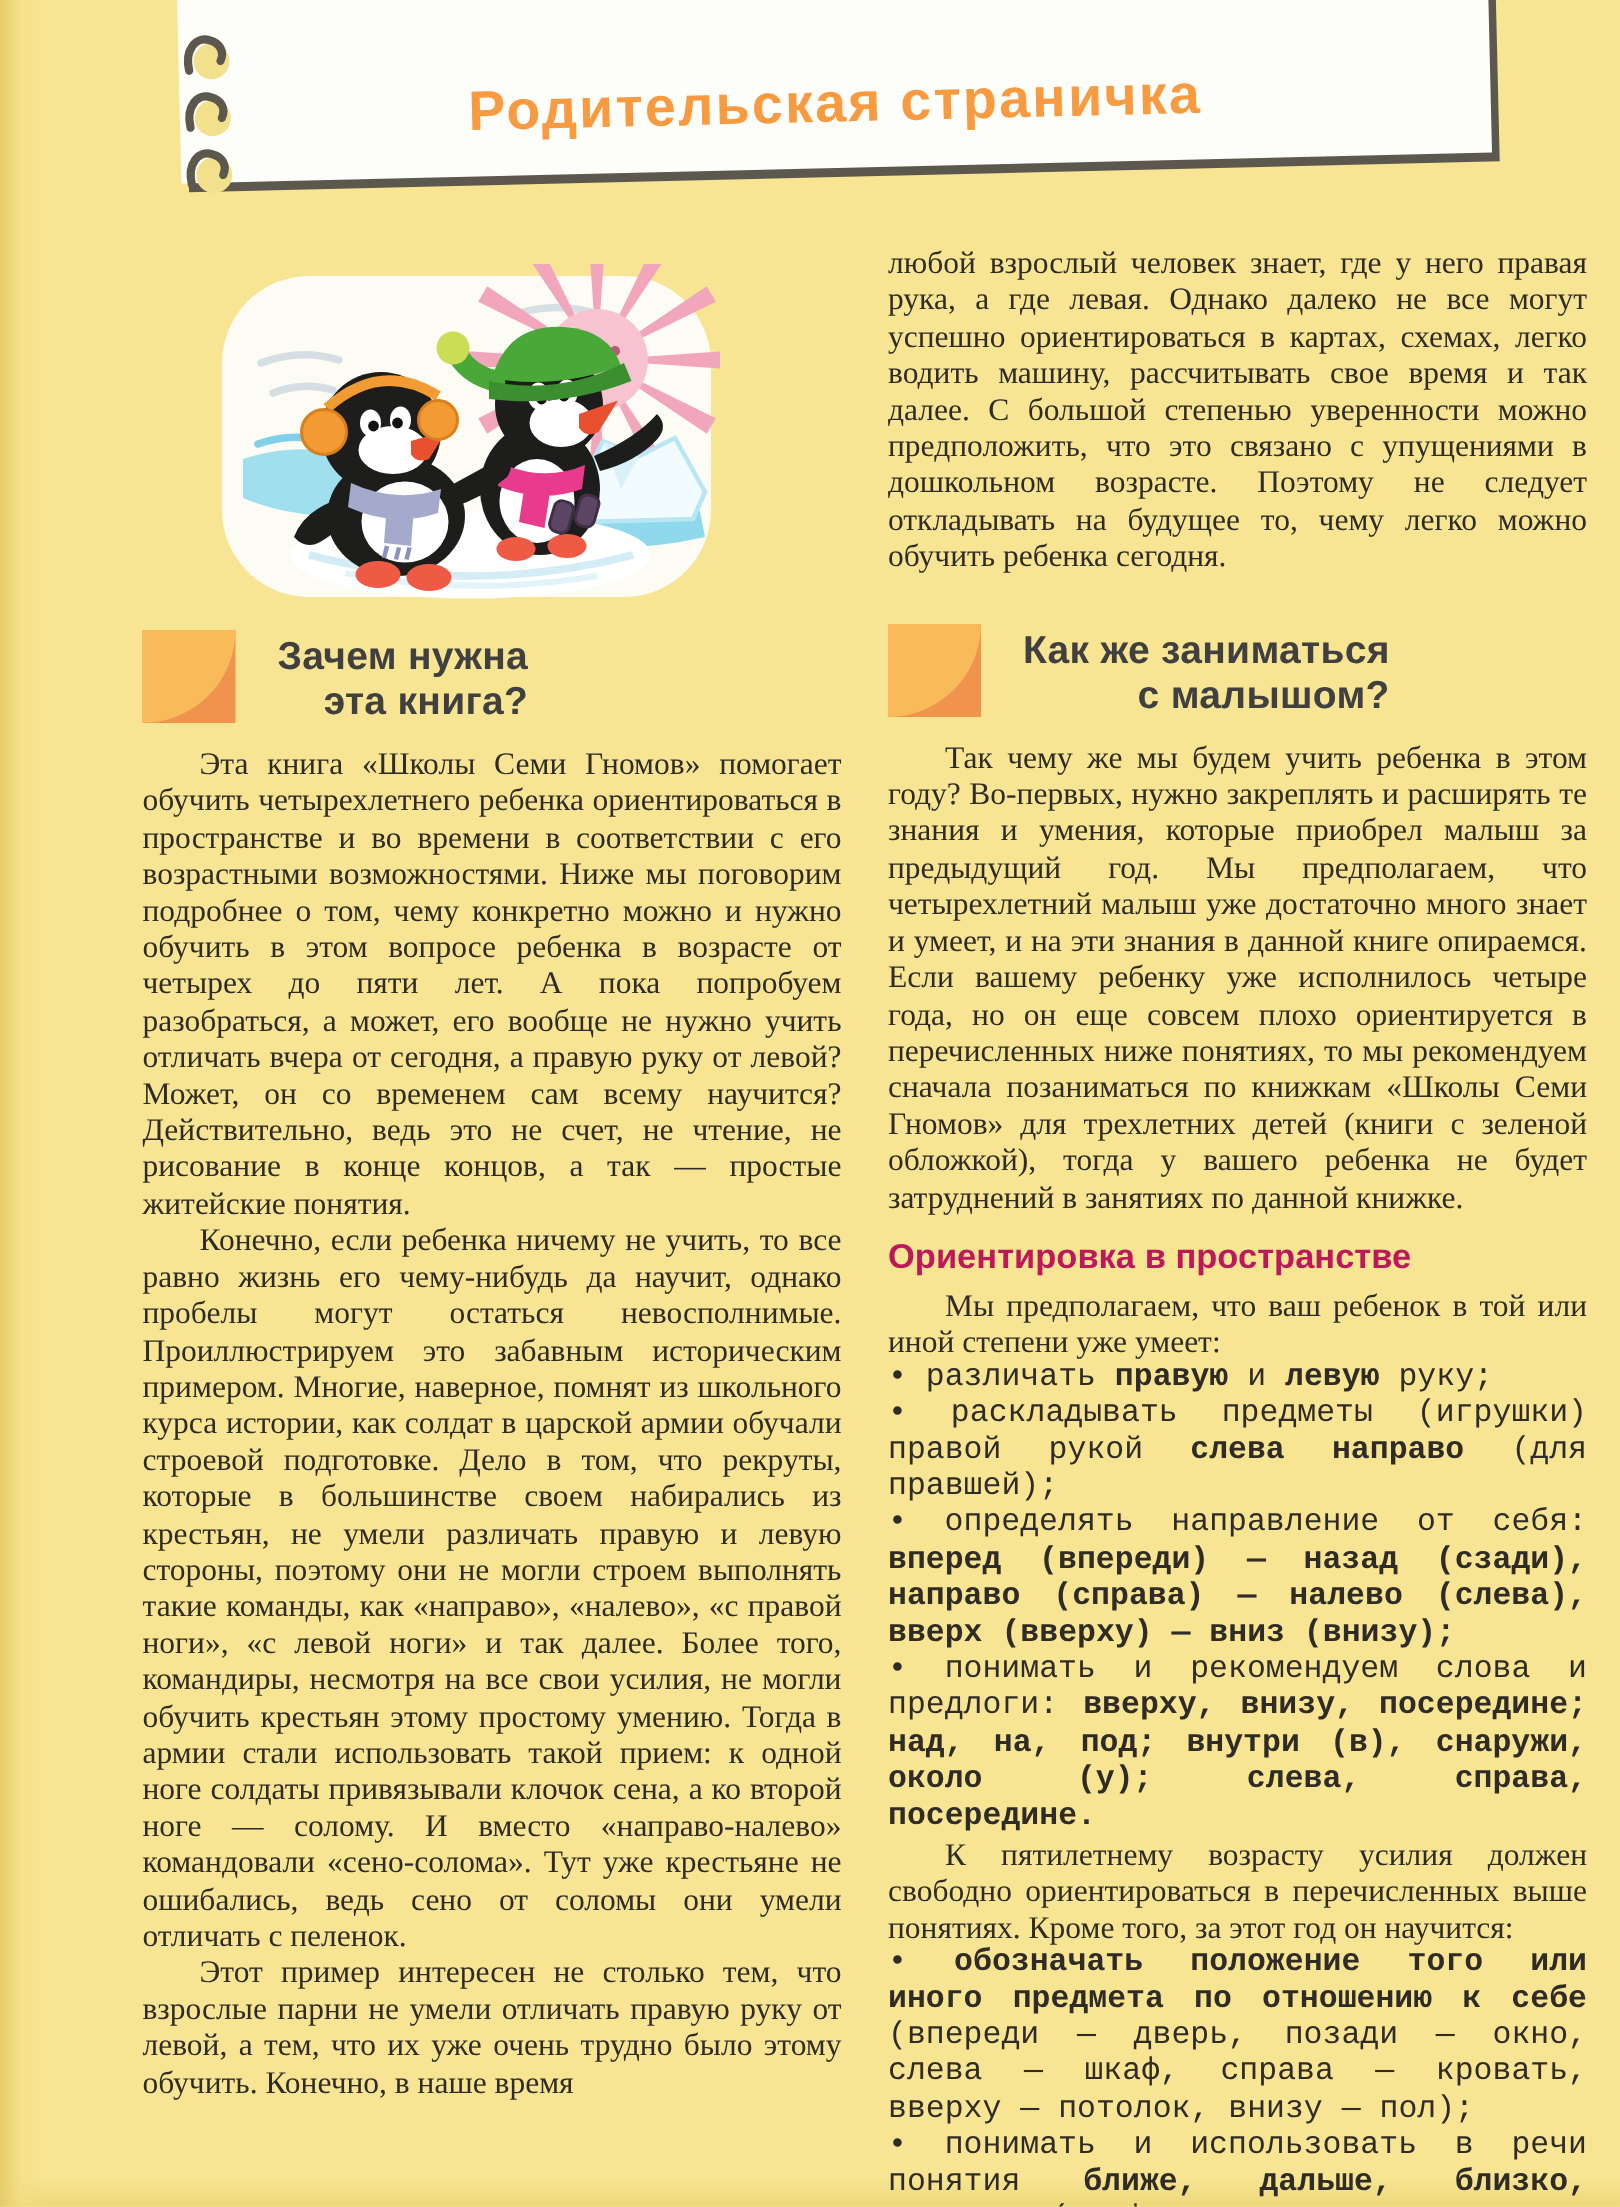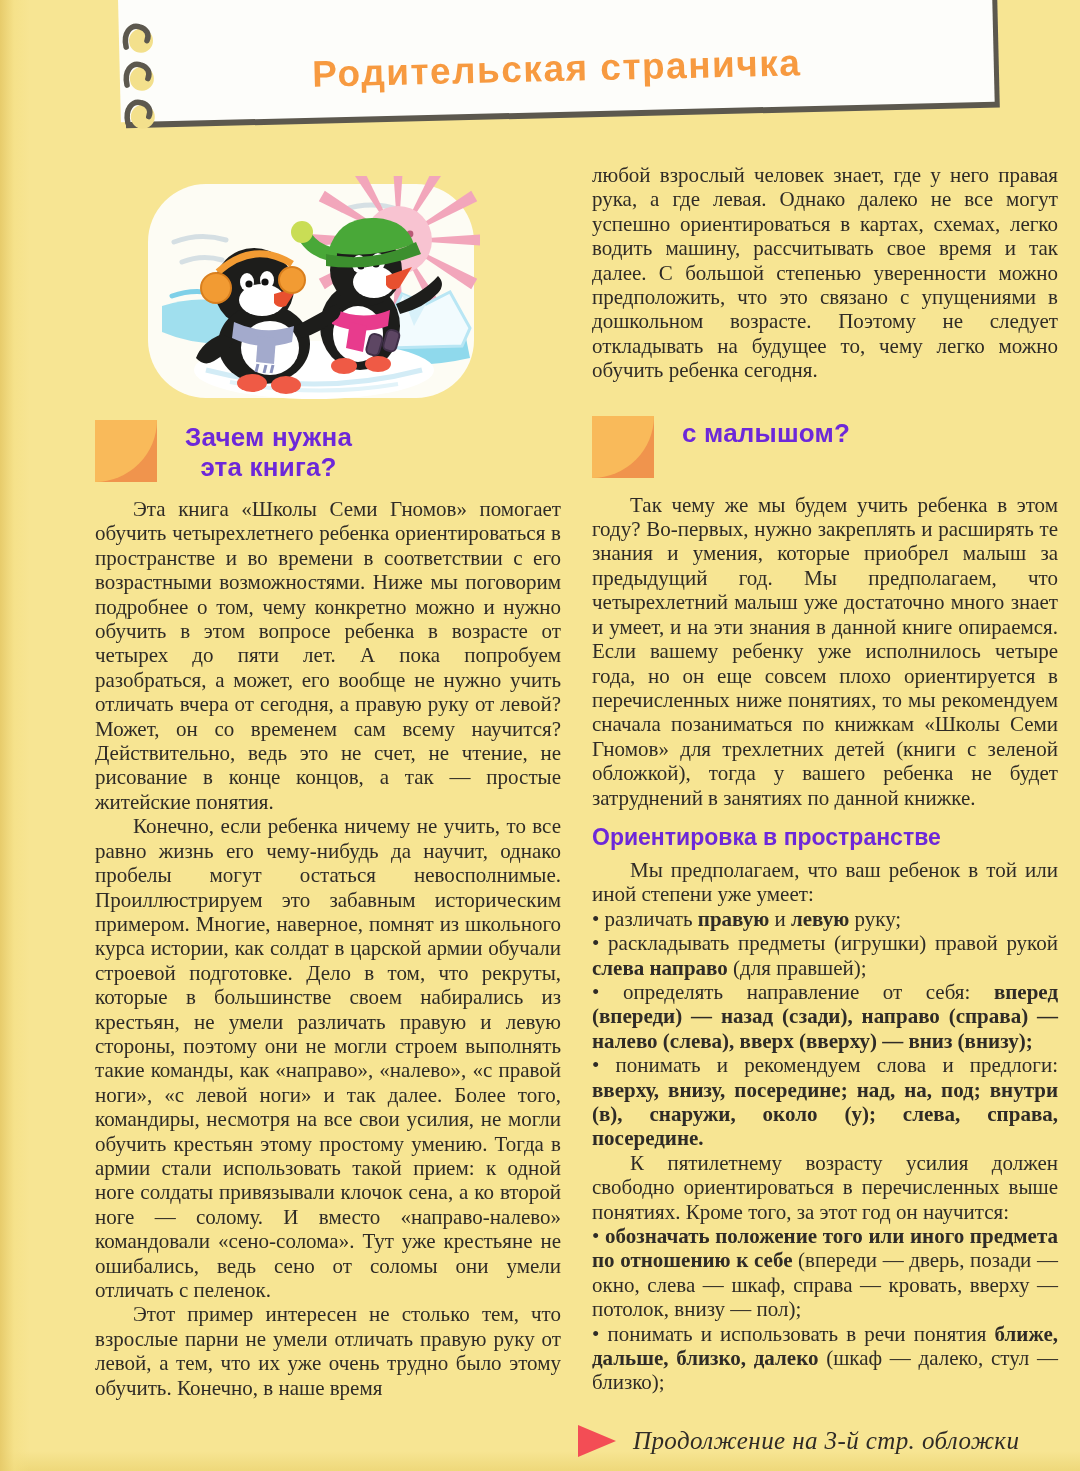--- a/index.html
+++ b/index.html
@@ -28,39 +28,39 @@
   
   .illo{position:absolute;left:146px;top:176px;width:334px;height:230px;}
   
   .col{
     position:absolute;width:466px;
     font-size:21px;line-height:24.4px;text-align:justify;
     hyphens:auto;-webkit-hyphens:auto;
   }
   .col p{margin:0;text-indent:38px;}
   .col p.noindent{text-indent:0;}
-  .col p.bullet{text-indent:0;}
+  .col p.bullet{text-indent:0;font-family:Liberation Mono, monospace;}
   .b{font-weight:bold;}
   .left-col{left:95px;top:420px;}
   .right-col{left:592px;top:163px;}
   .section-head{display:flex;align-items:flex-start;gap:28px;margin:0 0 15px 0;}
   .right-col .section-head{margin-top:33px;}
   .marker{width:62px;height:62px;flex:none;position:relative;background:#f0944d;overflow:hidden;}
   .marker::before{
     content:"";position:absolute;left:-62px;top:-62px;width:124px;height:124px;
     border-radius:50%;background:#f9ba5a;
   }
   .section-title{
     font:bold 26px/30px "Liberation Sans", sans-serif;
-    color:#6d28d9;padding-top:2px;letter-spacing:.2px;text-align:center;
+    color:#404040;padding-top:2px;letter-spacing:.2px;text-align:right;
   }
   .section-title span{display:block;}
   .subhead{
     font:bold 23px/26px "Liberation Sans", sans-serif;
-    color:#6d28d9;margin:14px 0 8px 0;text-indent:0;text-align:left;
+    color:#be185d;margin:14px 0 8px 0;text-indent:0;text-align:left;
   }
   
   .footer-row{display:flex;align-items:center;gap:17px;margin:30px 0 0 -14px;}
   .arrow{width:0;height:0;border-left:38px solid #f34d55;
          border-top:16px solid transparent;border-bottom:16px solid transparent;flex:none;}
   .footer-text{font-style:italic;font-size:25px;line-height:26px;letter-spacing:.4px;}
 </style>
 </head>
 <body>
 
@@ -186,20 +186,21 @@
   <p>Эта книга «Школы Семи Гномов» помогает обучить четырехлетнего ребенка ориентироваться в пространстве и во времени в соответствии с его возрастными возможностями. Ниже мы поговорим подробнее о том, чему конкретно можно и нужно обучить в этом вопросе ребенка в возрасте от четырех до пяти лет. А пока попробуем разобраться, а может, его вообще не нужно учить отличать вчера от сегодня, а правую руку от левой? Может, он со временем сам всему научится? Действительно, ведь это не счет, не чтение, не рисование в конце концов, а так — простые житейские понятия.</p>
   <p>Конечно, если ребенка ничему не учить, то все равно жизнь его чему-нибудь да научит, однако пробелы могут остаться невосполнимые. Проиллюстрируем это забавным историческим примером. Многие, наверное, помнят из школьного курса истории, как солдат в царской армии обучали строевой подготовке. Дело в том, что рекруты, которые в большинстве своем набирались из крестьян, не умели различать правую и левую стороны, поэтому они не могли строем выполнять такие команды, как «направо», «налево», «с правой ноги», «с левой ноги» и так далее. Более того, командиры, несмотря на все свои усилия, не могли обучить крестьян этому простому умению. Тогда в армии стали использовать такой прием: к одной ноге солдаты привязывали клочок сена, а ко второй ноге — солому. И вместо «направо-налево» командовали «сено-солома». Тут уже крестьяне не ошибались, ведь сено от соломы они умели отличать с пеленок.</p>
   <p>Этот пример интересен не столько тем, что взрослые парни не умели отличать правую руку от левой, а тем, что их уже очень трудно было этому обучить. Конечно, в наше время</p>
 </div>
 
 <div class="col right-col">
   <p class="noindent">любой взрослый человек знает, где у него правая рука, а где левая. Однако далеко не все могут успешно ориентироваться в картах, схемах, легко водить машину, рассчитывать свое время и так далее. С большой степенью уверенности можно предположить, что это связано с упущениями в дошкольном возрасте. Поэтому не следует откладывать на будущее то, чему легко можно обучить ребенка сегодня.</p>
   <div class="section-head">
     <div class="marker"></div>
     <div class="section-title">
+      <span>Как же заниматься</span>
       <span>с малышом?</span>
     </div>
   </div>
   <p>Так чему же мы будем учить ребенка в этом году? Во-первых, нужно закреплять и расширять те знания и умения, которые приобрел малыш за предыдущий год. Мы предполагаем, что четырехлетний малыш уже достаточно много знает и умеет, и на эти знания в данной книге опираемся. Если вашему ребенку уже исполнилось четыре года, но он еще совсем плохо ориентируется в перечисленных ниже понятиях, то мы рекомендуем сначала позаниматься по книжкам «Школы Семи Гномов» для трехлетних детей (книги с зеленой обложкой), тогда у вашего ребенка не будет затруднений в занятиях по данной книжке.</p>
   <div class="subhead">Ориентировка в пространстве</div>
   <p>Мы предполагаем, что ваш ребенок в той или иной степени уже умеет:</p>
   <p class="bullet"><span>• различать </span><span class="b">правую</span><span> и </span><span class="b">левую</span><span> руку;</span></p>
   <p class="bullet"><span>• раскладывать предметы (игрушки) правой рукой </span><span class="b">слева направо</span><span> (для правшей);</span></p>
   <p class="bullet"><span>• определять направление от себя: </span><span class="b">вперед (впереди) — назад (сзади), направо (справа) — налево (слева), вверх (вверху) — вниз (внизу);</span></p>
   <p class="bullet"><span>• понимать и рекомендуем слова и предлоги: </span><span class="b">вверху, внизу, посередине; над, на, под; внутри (в), снаружи, около (у); слева, справа, посередине.</span></p>

